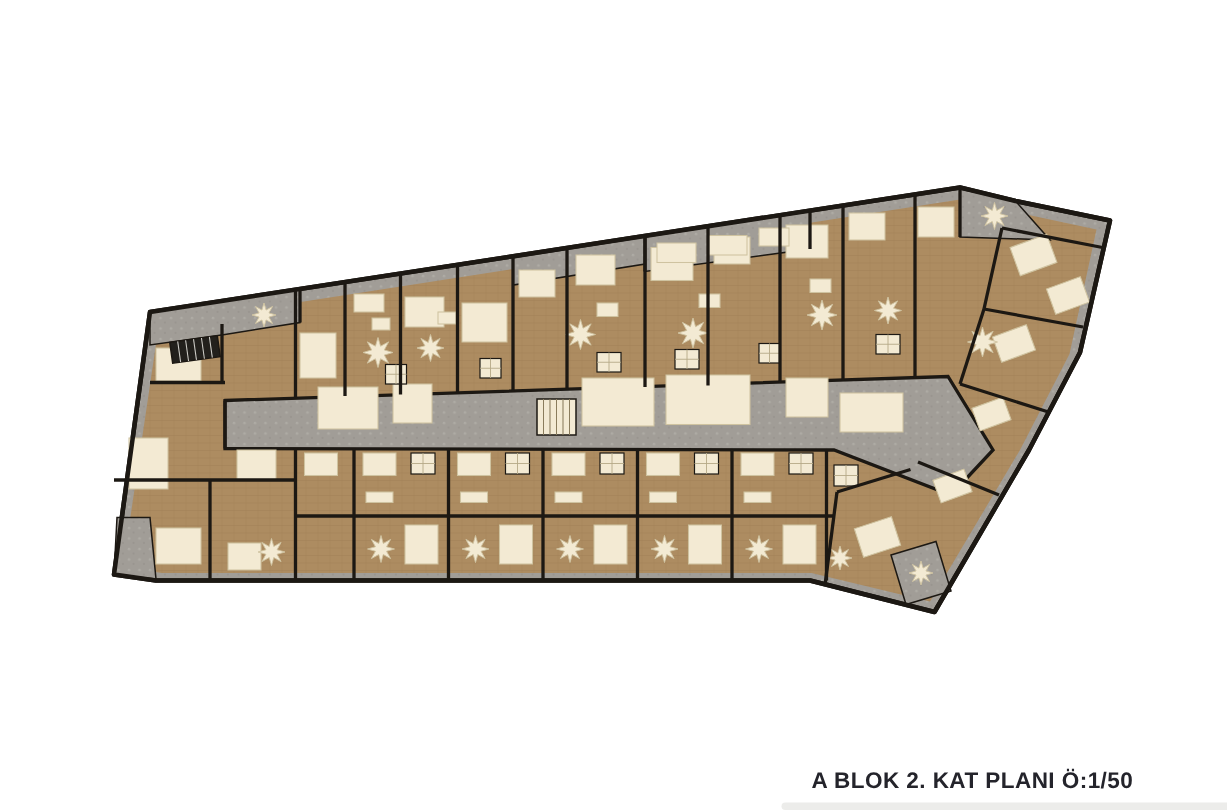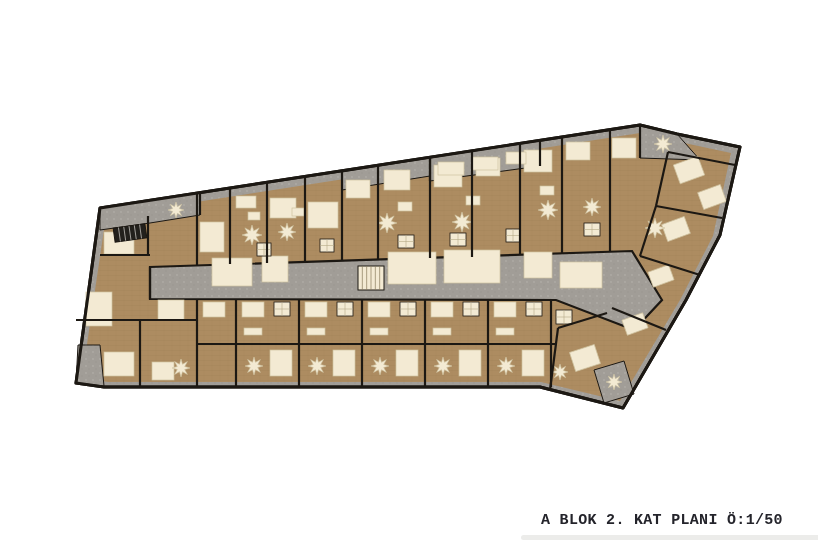--- a/index.html
+++ b/index.html
@@ -1,17 +1,17 @@
 <!DOCTYPE html>
 <html><head>
 <meta charset="utf-8">
 <style>
   html,body{margin:0;padding:0;background:#ffffff;}
   .stage{position:relative;width:818px;height:540px;background:#ffffff;overflow:hidden;
-         font-family:Liberation Mono, monospace;}
+         font-family:Liberation Sans, sans-serif;}
   .plan-svg{position:absolute;left:0;top:0;width:818px;height:540px;}
   .caption{position:absolute;left:541px;top:512px;font-size:15px;font-weight:bold;
            letter-spacing:0.3px;color:#24242b;white-space:nowrap;}
   .caption-bar{position:absolute;left:521px;top:535px;width:297px;height:5px;
                background:#ececea;border-radius:4px 0 0 4px;}
 </style>
 </head>
 <body>
 
 <div class="stage" style="background: rgb(255, 255, 255);">

